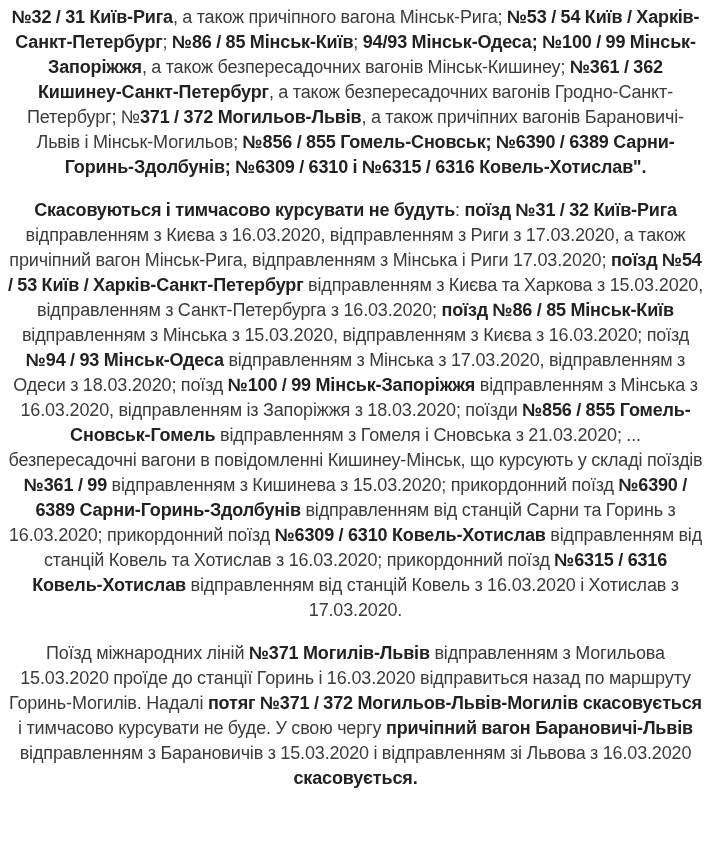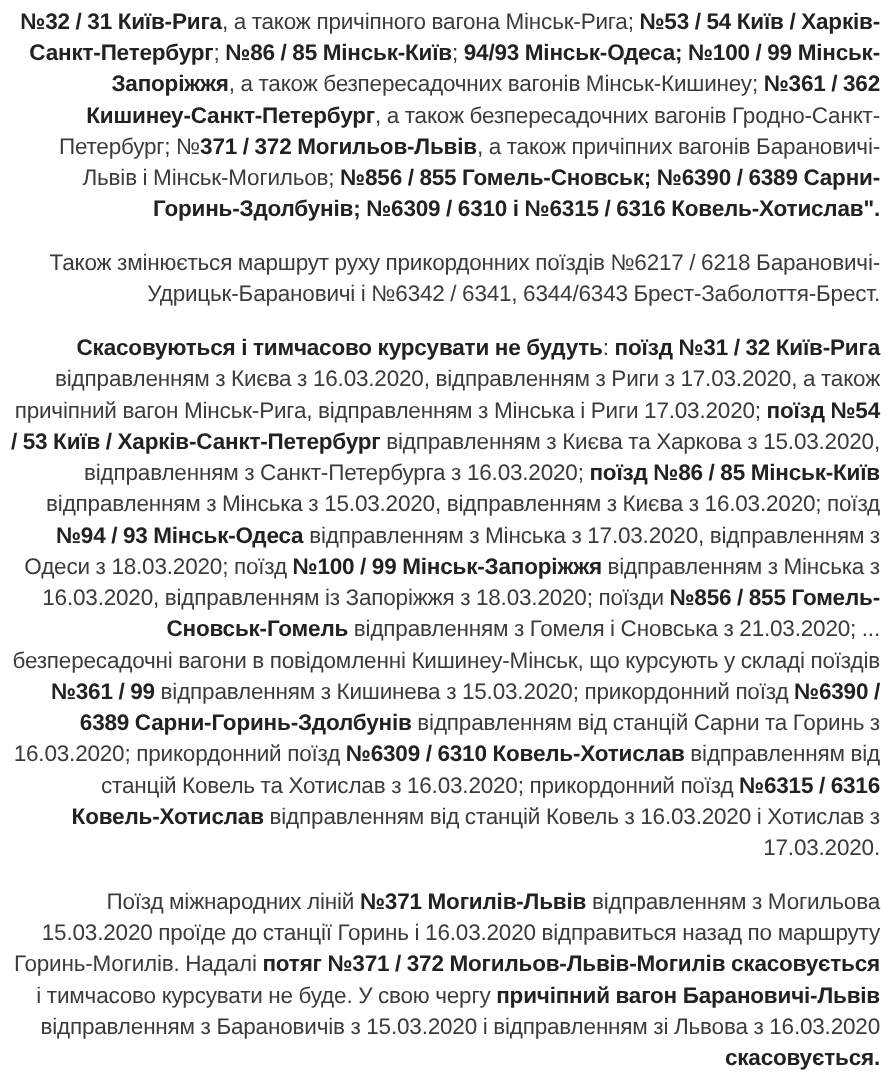--- a/index.html
+++ b/index.html
@@ -17,30 +17,29 @@
     box-sizing: border-box;
     width: 713px;
     padding: 5px 9px 0 7px;
   }
   p.para {
     margin: 0 0 18px 0;
     font-size: 18px;
     line-height: 25px;
     letter-spacing: -0.15px;
     color: var(--text-color, #3b3b3b);
-    text-align: right;
+    text-align: center;
     word-spacing: -0.3px;
   }
   p.para:last-child { margin-bottom: 12px; }
   p.para strong {
     font-weight: 700;
     color: var(--bold-color, #222222);
   }
 </style>
 </head>
 <body style="background: rgb(255, 255, 255);">
 
 <div class="article-body" id="article-body">
     <p class="para"><strong>№32 / 31 Київ-Рига</strong><span>, а також причіпного вагона Мінськ-Рига; </span><strong>№53 / 54 Київ / Харків-Санкт-Петербург</strong><span>; </span><strong>№86 / 85 Мінськ-Київ</strong><span>; </span><strong>94/93 Мінськ-Одеса; №100 / 99 Мінськ-Запоріжжя</strong><span>, а також безпересадочних вагонів Мінськ-Кишинеу; </span><strong>№361 / 362 Кишинеу-Санкт-Петербург</strong><span>, а також безпересадочних вагонів Гродно-Санкт-Петербург; №</span><strong>371 / 372 Могильов-Львів</strong><span>, а також причіпних вагонів Барановичі-Львів і Мінськ-Могильов; </span><strong>№856 / 855 Гомель-Сновськ; №6390 / 6389 Сарни-Горинь-Здолбунів; №6309 / 6310 і №6315 / 6316 Ковель-Хотислав".</strong></p>
-    <p class="para"><span>Також змінюється маршрут руху прикордонних поїздів №6217 / 6218 Барановичі-Удрицьк-Барановичі і №6342 / 6341, 6344/6343 Брест-Заболоття-Брест.</span></p>
     <p class="para"><strong>Скасовуються і тимчасово курсувати не будуть</strong><span>: </span><strong>поїзд №31 / 32 Київ-Рига</strong><span> відправленням з Києва з 16.03.2020, відправленням з Риги з 17.03.2020, а також причіпний вагон Мінськ-Рига, відправленням з Мінська і Риги 17.03.2020; </span><strong>поїзд №54 / 53 Київ / Харків-Санкт-Петербург</strong><span> відправленням з Києва та Харкова з 15.03.2020, відправленням з Санкт-Петербурга з 16.03.2020; </span><strong>поїзд №86 / 85 Мінськ-Київ</strong><span> відправленням з Мінська з 15.03.2020, відправленням з Києва з 16.03.2020; поїзд </span><strong>№94 / 93 Мінськ-Одеса</strong><span> відправленням з Мінська з 17.03.2020, відправленням з Одеси з 18.03.2020; поїзд </span><strong>№100 / 99 Мінськ-Запоріжжя</strong><span> відправленням з Мінська з 16.03.2020, відправленням із Запоріжжя з 18.03.2020; поїзди </span><strong>№856 / 855 Гомель-Сновськ-Гомель</strong><span> відправленням з Гомеля і Сновська з 21.03.2020; ... безпересадочні вагони в повідомленні Кишинеу-Мінськ, що курсують у складі поїздів </span><strong>№361 / 99</strong><span> відправленням з Кишинева з 15.03.2020; прикордонний поїзд </span><strong>№6390 / 6389 Сарни-Горинь-Здолбунів</strong><span> відправленням від станцій Сарни та Горинь з 16.03.2020; прикордонний поїзд </span><strong>№6309 / 6310 Ковель-Хотислав</strong><span> відправленням від станцій Ковель та Хотислав з 16.03.2020; прикордонний поїзд </span><strong>№6315 / 6316 Ковель-Хотислав</strong><span> відправленням від станцій Ковель з 16.03.2020 і Хотислав з 17.03.2020.</span></p>
     <p class="para"><span>Поїзд міжнародних ліній </span><strong>№371 Могилів-Львів</strong><span> відправленням з Могильова 15.03.2020 проїде до станції Горинь і 16.03.2020 відправиться назад по маршруту Горинь-Могилів. Надалі </span><strong>потяг №371 / 372 Могильов-Львів-Могилів скасовується</strong><span> і тимчасово курсувати не буде. У свою чергу </span><strong>причіпний вагон Барановичі-Львів</strong><span> відправленням з Барановичів з 15.03.2020 і відправленням зі Львова з 16.03.2020 </span><strong>скасовується.</strong></p>
   </div>
 
 </body></html>

